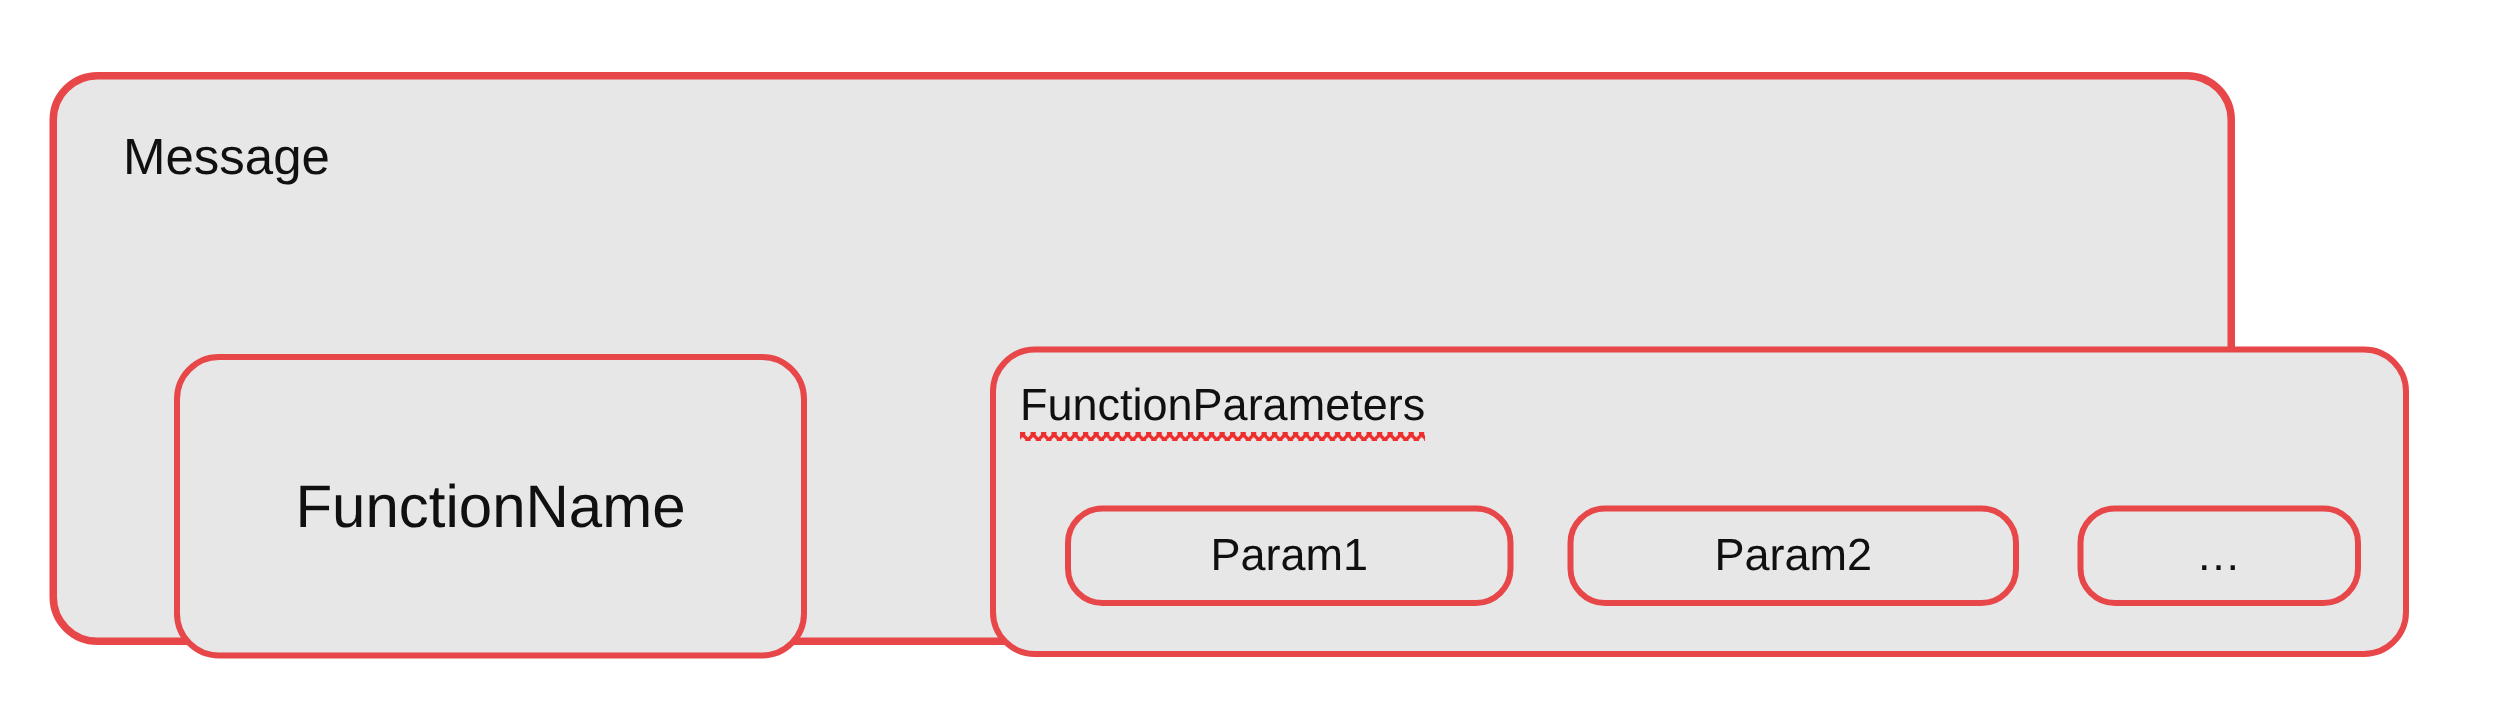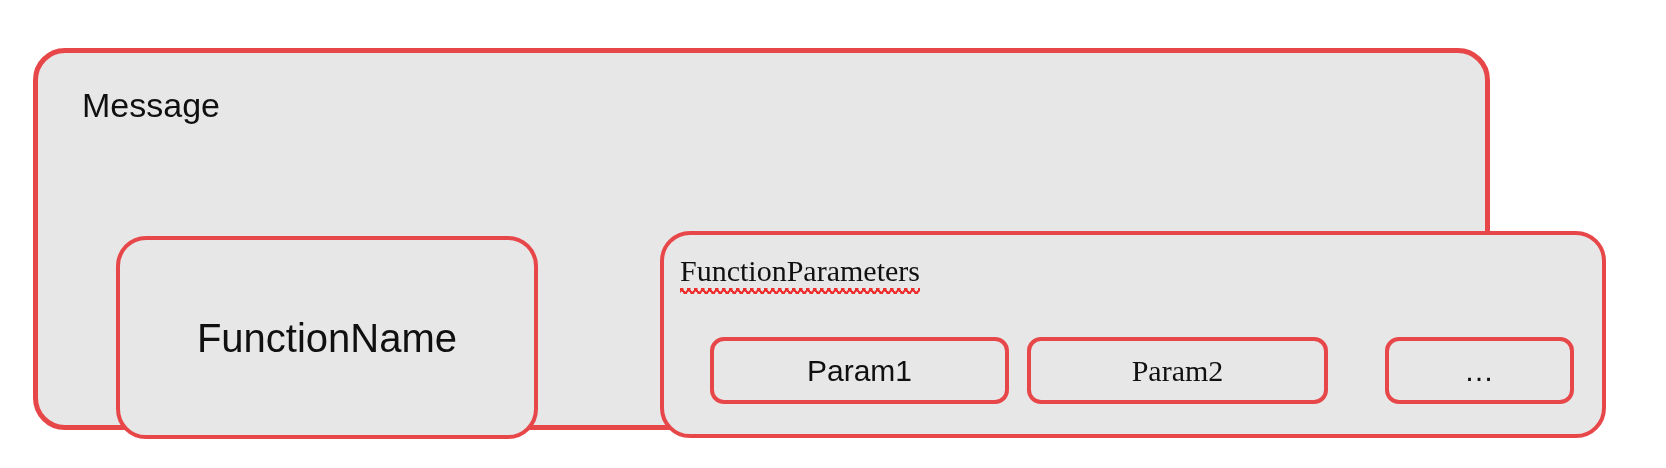--- a/index.html
+++ b/index.html
@@ -77,21 +77,20 @@
   }
 
   .function-params-title {
     position: absolute;
     left: 16px;
     top: 18px;
     font-size: 30px;
     line-height: 36px;
     color: #101010;
     white-space: nowrap;
-    font-family: Liberation Serif, serif;
   }
 
   
   .spellcheck {
     position: relative;
     display: inline-block;
     padding-bottom: 3px;
   }
   .spellcheck::after {
     content: "";
@@ -114,28 +113,28 @@
     left: 0;
     top: 0;
     width: 100%;
     height: 100%;
   }
 
   .param-box {
     position: absolute;
     top: 102px;
     height: 67px;
-    border-radius: 14px;
+    border-radius: 25px;
     display: flex;
     align-items: center;
     justify-content: center;
   }
 
   .param-box-0 { left: 46px;  width: 299px; }
-  .param-box-1 { left: 363px; width: 301px; font-family: Liberation Serif, serif; }
+  .param-box-1 { left: 381px; width: 301px; }
   .param-box-2 { left: 721px; width: 189px; }
 
   .param-label {
     font-size: 30px;
     line-height: 34px;
     color: #101010;
     white-space: nowrap;
   }
 
   .param-label.ellipsis {

